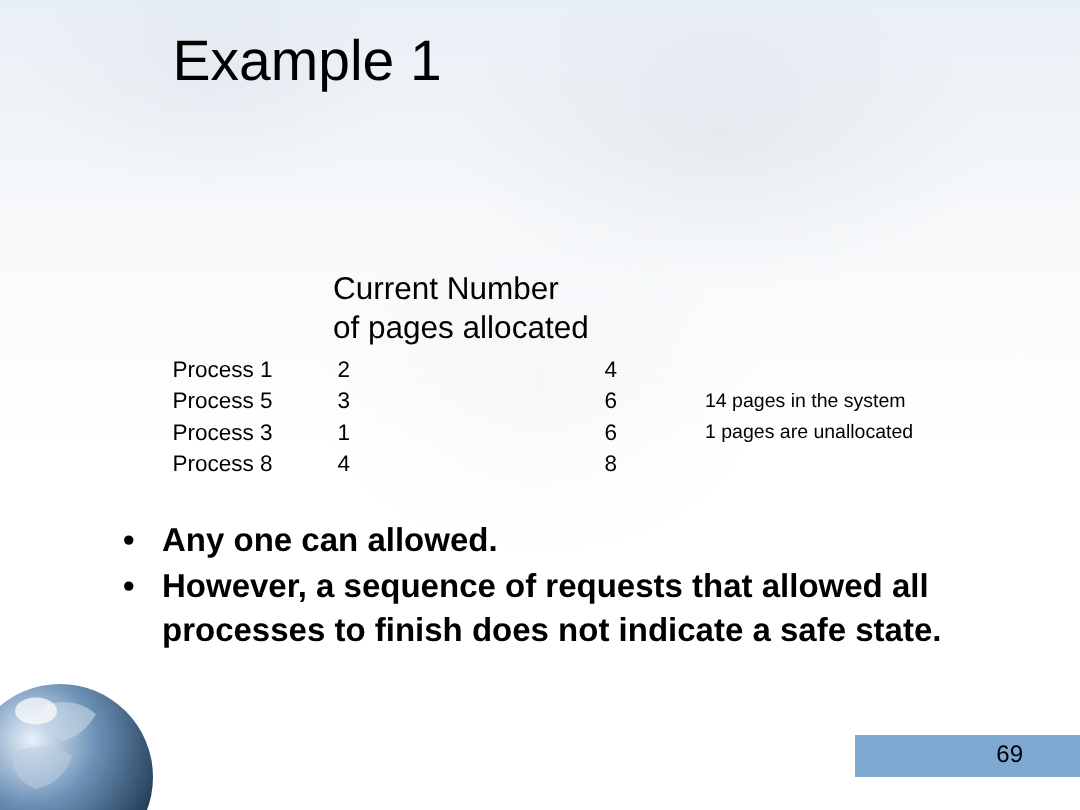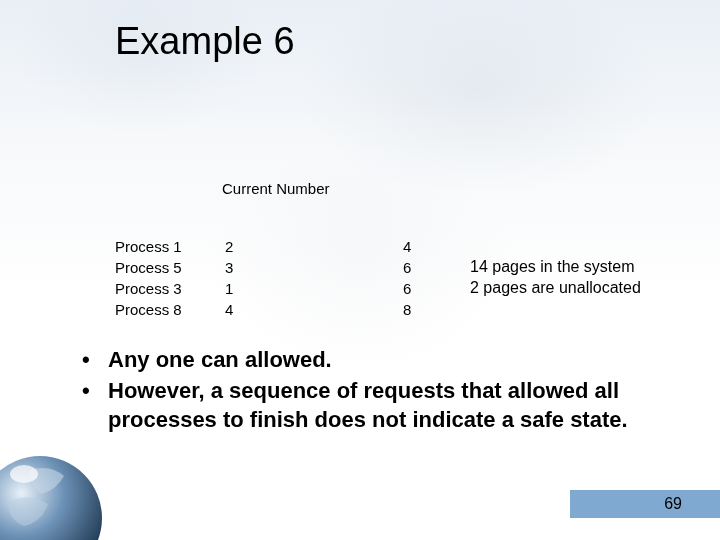--- a/index.html
+++ b/index.html
@@ -32,21 +32,21 @@
   }
   .title {
     position: absolute;
     left: 115px;
     top: 20px;
     font-size: 38px;
     color: #000;
   }
   .col-header {
     position: absolute;
-    font-size: 15px;
+    font-size: 21px;
     color: #000;
     line-height: 1.25;
   }
   .col-header.c1 { left: 222px; top: 180px; }
   .col-header.c2 { left: 358px; top: 180px; }
   .proc-block {
     position: absolute;
     left: 115px;
     top: 236px;
     font-size: 15px;
@@ -60,21 +60,21 @@
     color: #000;
     line-height: 21px;
     text-align: left;
   }
   .num-col.c1 { left: 225px; }
   .num-col.c2 { left: 403px; }
   .side-notes {
     position: absolute;
     left: 470px;
     top: 256px;
-    font-size: 16px;
+    font-size: 13px;
     color: #000;
     line-height: 21px;
   }
   .bullets {
     position: absolute;
     left: 82px;
     top: 345px;
     width: 560px;
     font-size: 22px;
     font-weight: bold;
@@ -113,24 +113,25 @@
     font-size: 16px;
     color: #000;
   }
 </style>
 </head>
 <body>
 
 <div class="slide">
   <div class="bg-map"></div>
 
-  <div class="title">Example 6</div>
+  <div class="title">Example 1</div>
 
   <div class="col-header c1">
     <span>Current Number</span><br>
+    <span>of pages allocated</span>
   </div>
 
   <div class="proc-block">
     <div>Process 1</div>
     <div>Process 5</div>
     <div>Process 3</div>
     <div>Process 8</div>
   </div>
 
   <div class="num-col c1">
@@ -142,21 +143,21 @@
 
   <div class="num-col c2">
     <div>4</div>
     <div>6</div>
     <div>6</div>
     <div>8</div>
   </div>
 
   <div class="side-notes">
     <div>14 pages in the system</div>
-    <div>2 pages are unallocated</div>
+    <div>1 pages are unallocated</div>
   </div>
 
   <div class="bullets">
     <div class="bi">
       <span class="dot">•</span>
       <span>Any one can allowed.</span>
     </div>
     <div class="bi">
       <span class="dot">•</span>
       <span>However, a sequence of requests that allowed all processes to finish does not indicate a safe state.</span>

